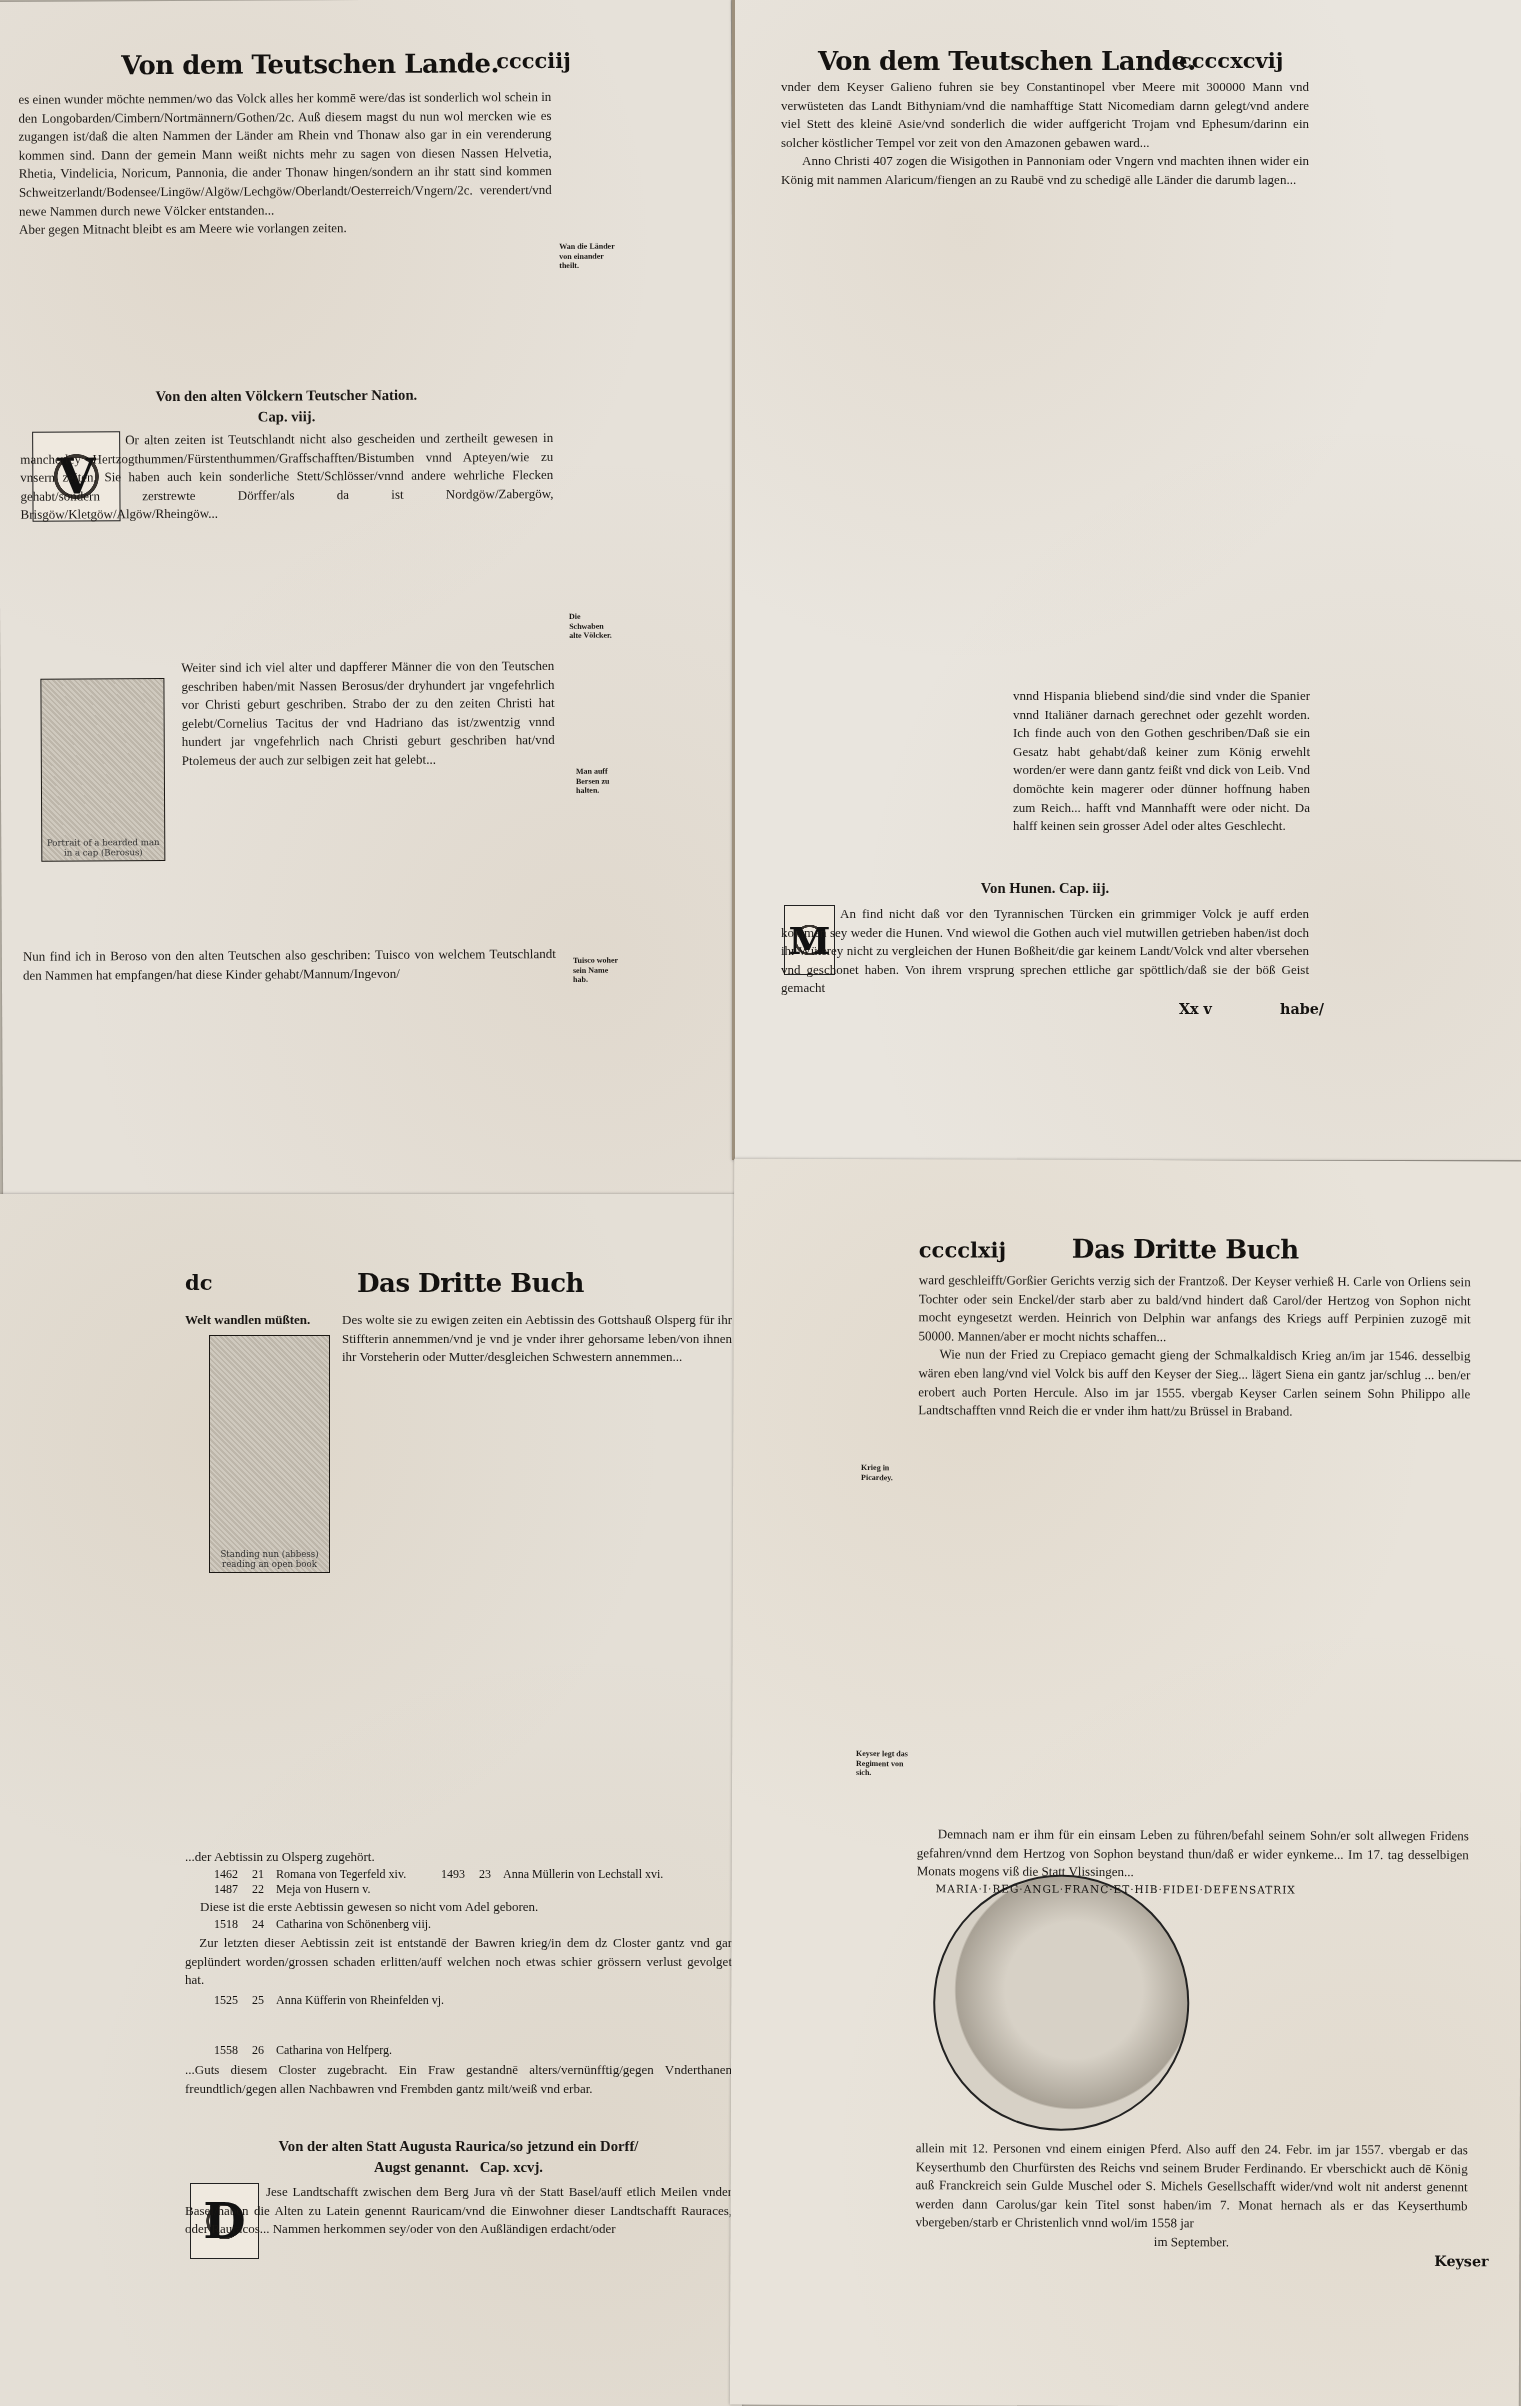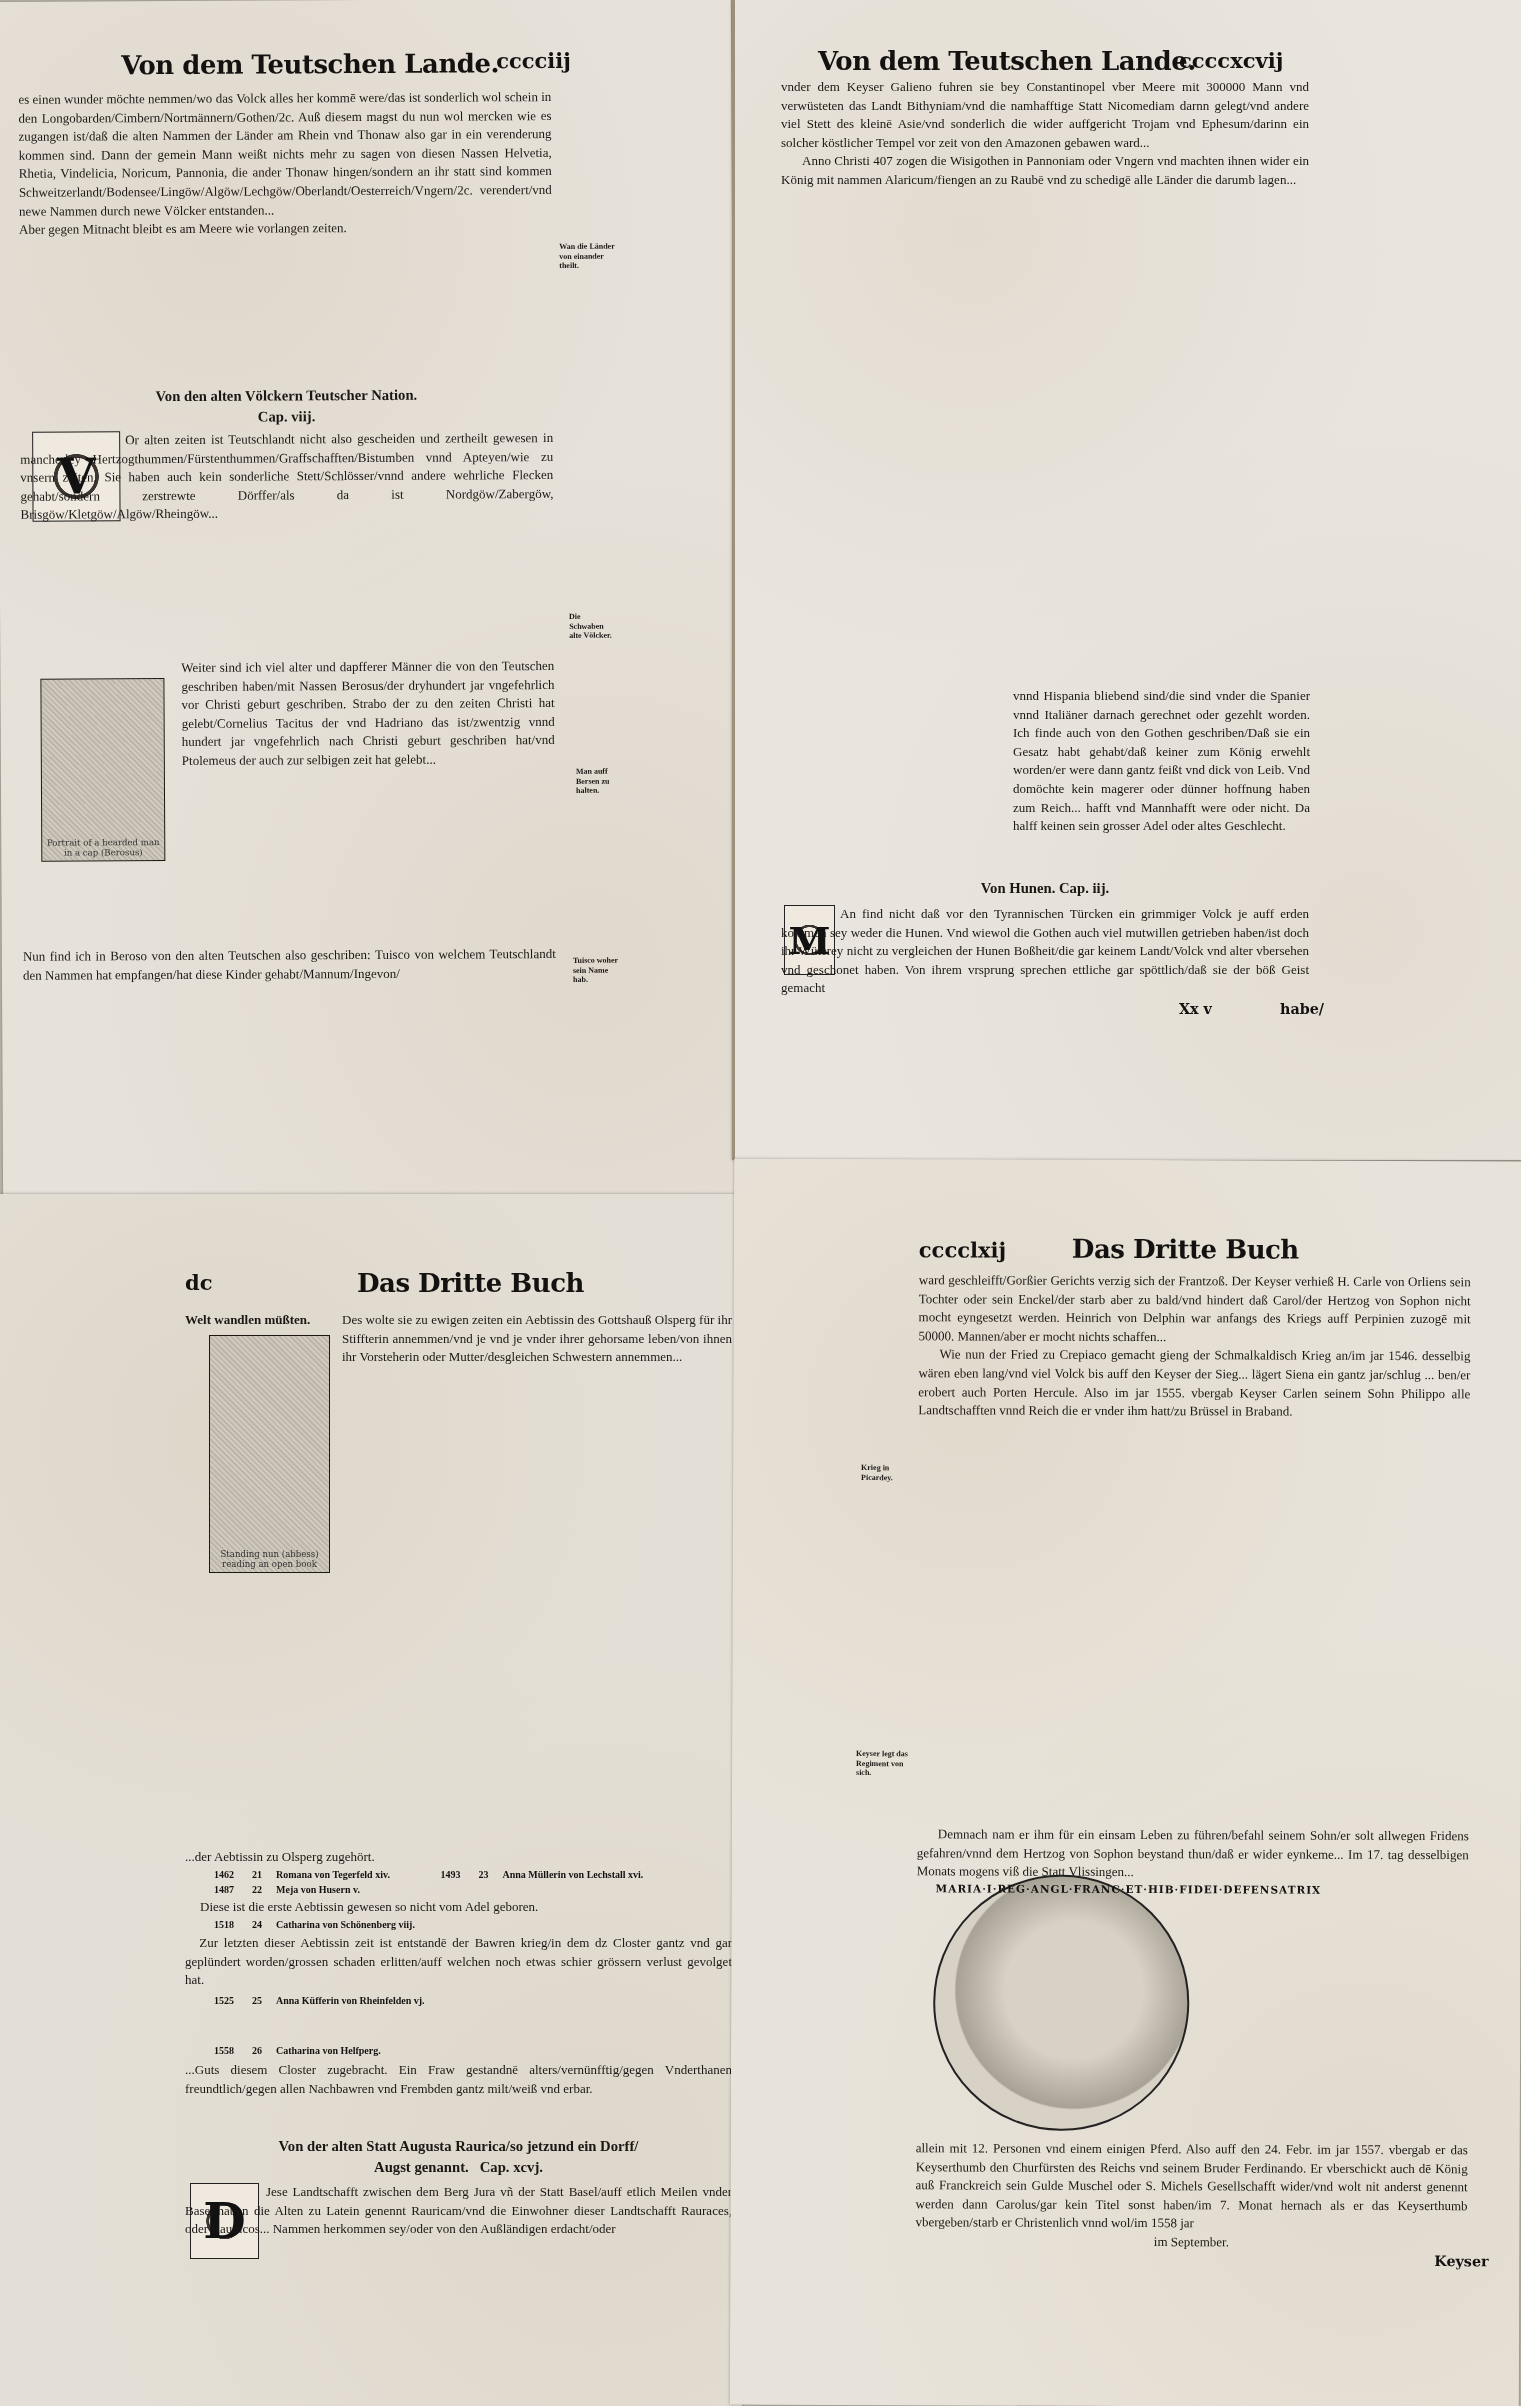--- a/index.html
+++ b/index.html
@@ -21,23 +21,23 @@
   .marg { position:absolute; font-family:"Liberation Serif", serif; font-size:8px; line-height:9.5px; font-weight:bold; color:#1a1714; }
   .woodcut { position:absolute; border:1.9px solid #1b1814; background:
         repeating-linear-gradient(45deg, #cfc9be 0 1.9px, #bdb6aa 1.9px 3.8px); }
   .woodcut .lbl { position:absolute; bottom:2.9px; left:0; right:0; text-align:center; font-size:8.6px; color:#333; }
   .initial { position:absolute; border:1px solid #222; background:
         radial-gradient(circle, #efe9df 30%, #3a3530 31%, #3a3530 36%, #efe9df 37%) ,#e0d9ce;
         display:flex; align-items:center; justify-content:center; font-family:"DejaVu Serif", serif;
         font-weight:bold; font-size:49px; color:#111; }
   .medal { position:absolute; border-radius:50%; border:2.9px double #222;
            background: radial-gradient(circle at 55% 45%, #d7d1c6 0 35%, #a8a195 60%, #d7d1c6 61%); }
-  .medal-legend { position:absolute; width:100%; top:5.7px; text-align:center; font-size:10.5px; font-weight:bold; letter-spacing:1px; }
+  .medal-legend { position:absolute; width:100%; top:5.7px; text-align:center; font-size:10.5px; font-weight:normal; letter-spacing:1px; }
   .catch { position:absolute; font-family:"DejaVu Serif", serif; font-weight:bold; font-size:14.3px; }
-  .abbess-table { position:absolute; font-family:"Liberation Serif", serif; font-size:10px; line-height:15px;font-weight:bold; }
+  .abbess-table { position:absolute; font-family:"Liberation Serif", serif; font-size:12px; line-height:15px; }
   .abbess-table span { display:inline-block; }
   .gutter { position:absolute; width:2.9px; background:#9c8f7c; }
 </style>
 </head>
 <body>
 
 <div class="sheet" id="sheet-tl">
   <div class="head" style="left:124px;top:49px;">Von dem Teutschen Lande.</div>
   <div class="folio" style="left:499px;top:49px;">cccciij</div>
 

